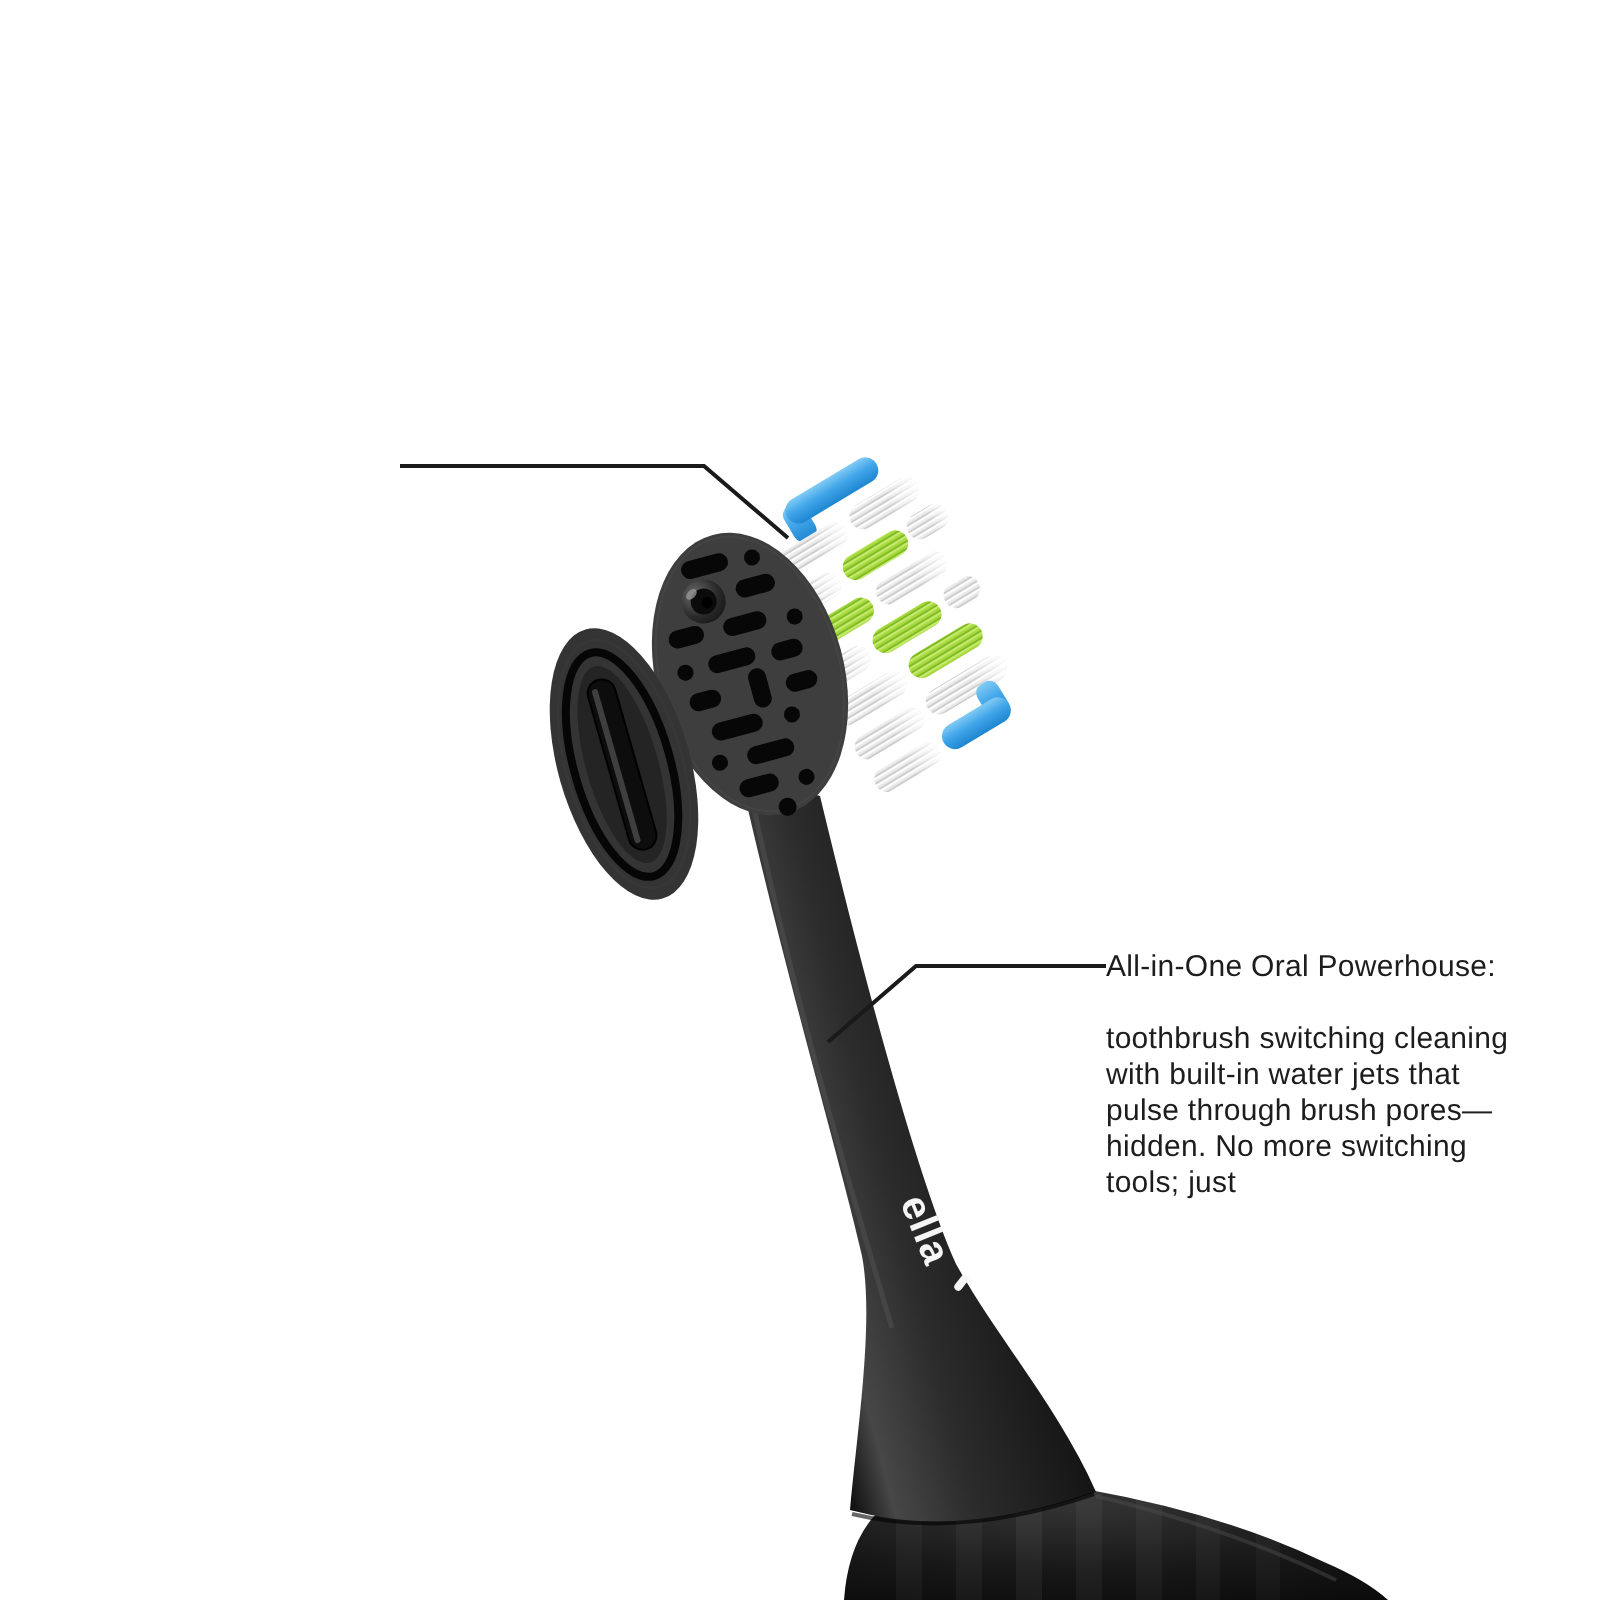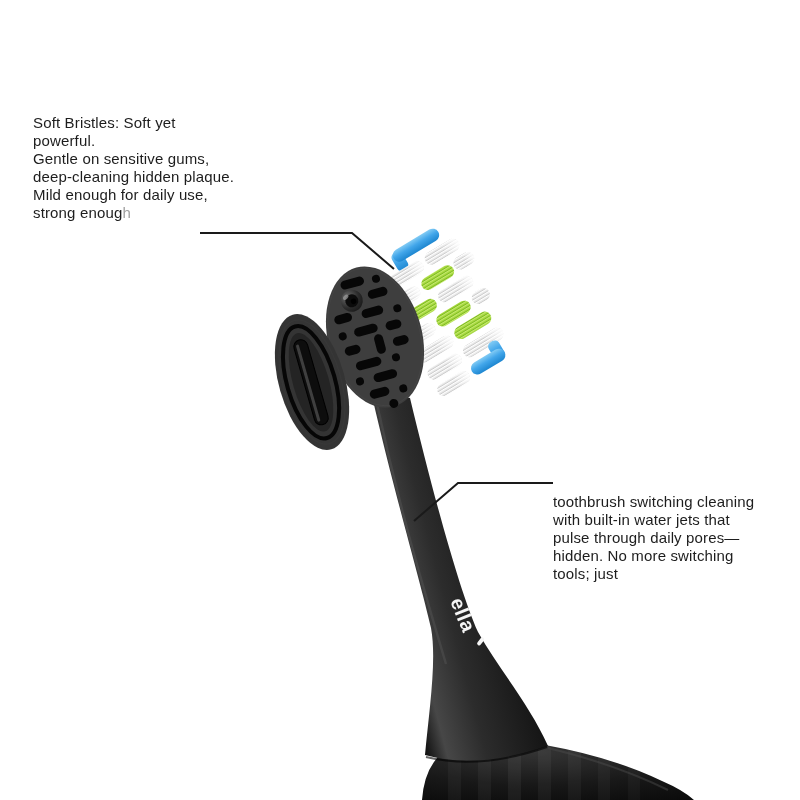--- a/index.html
+++ b/index.html
@@ -187,31 +187,24 @@
       <ellipse cx="-1" cy="0" rx="24" ry="58" fill="none" stroke="#060606" stroke-width="4"></ellipse>
       <ellipse cx="-1" cy="0" rx="18" ry="51" fill="#242424"></ellipse>
       <rect x="-8" y="-44" width="14" height="88" rx="7" fill="#0d0d0d" stroke="#000000" stroke-width="1"></rect>
       <rect x="-5.5" y="-40" width="3" height="80" rx="1.5" fill="#5a5a5a" opacity="0.65"></rect>
     </g>
 
     <polyline points="200,233 352,233 394,269" fill="none" stroke="#1a1a1a" stroke-width="2"></polyline>
     <polyline points="553,483 458,483 414,521" fill="none" stroke="#1a1a1a" stroke-width="2"></polyline>
   </svg>
 
-  <div class="note note-left">
-    <p>Soft Bristles: Soft yet</p>
-    <p>powerful.</p>
-    <p>Gentle on sensitive gums,</p>
-    <p>deep-cleaning hidden plaque.</p>
-    <p>Mild enough for daily use,</p>
-    <p><span>strong enoug</span><span class="faded">h</span></p>
-  </div>
 
   <div class="note note-right">
+    <p>All-in-One Oral Powerhouse:</p>
     <div class="gap"></div>
     <p>toothbrush switching cleaning</p>
     <p>with built-in water jets that</p>
-    <p>pulse through daily pores—</p>
+    <p>pulse through brush pores—</p>
     <p>hidden. No more switching</p>
     <p>tools; just</p>
   </div>
 
 </div>
 
 </body></html>

